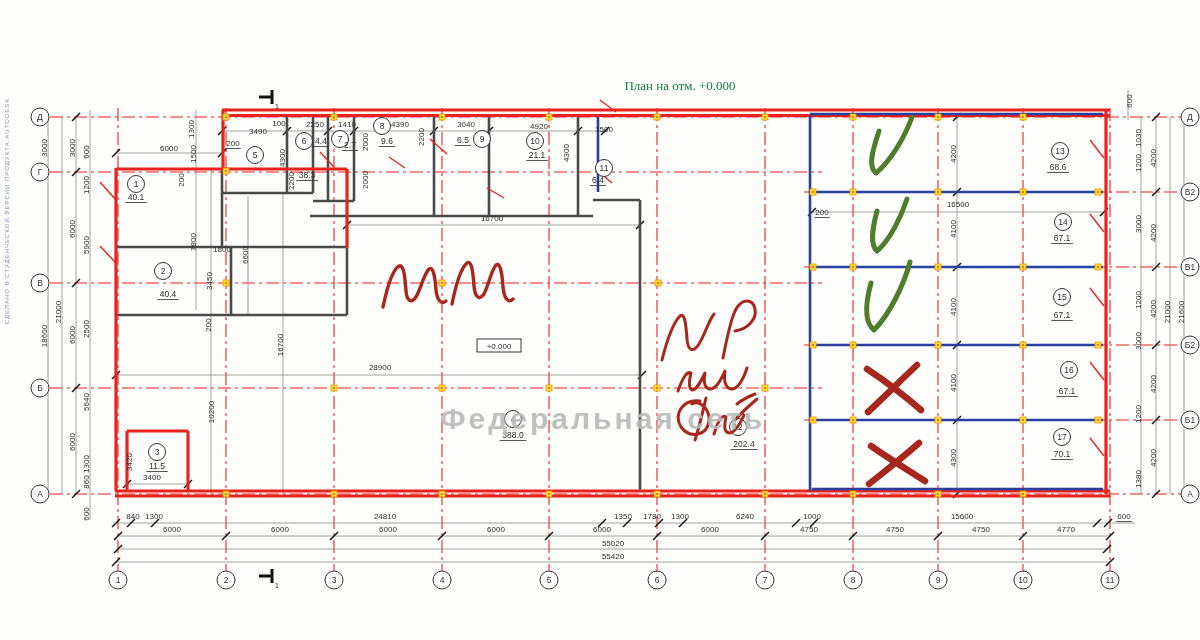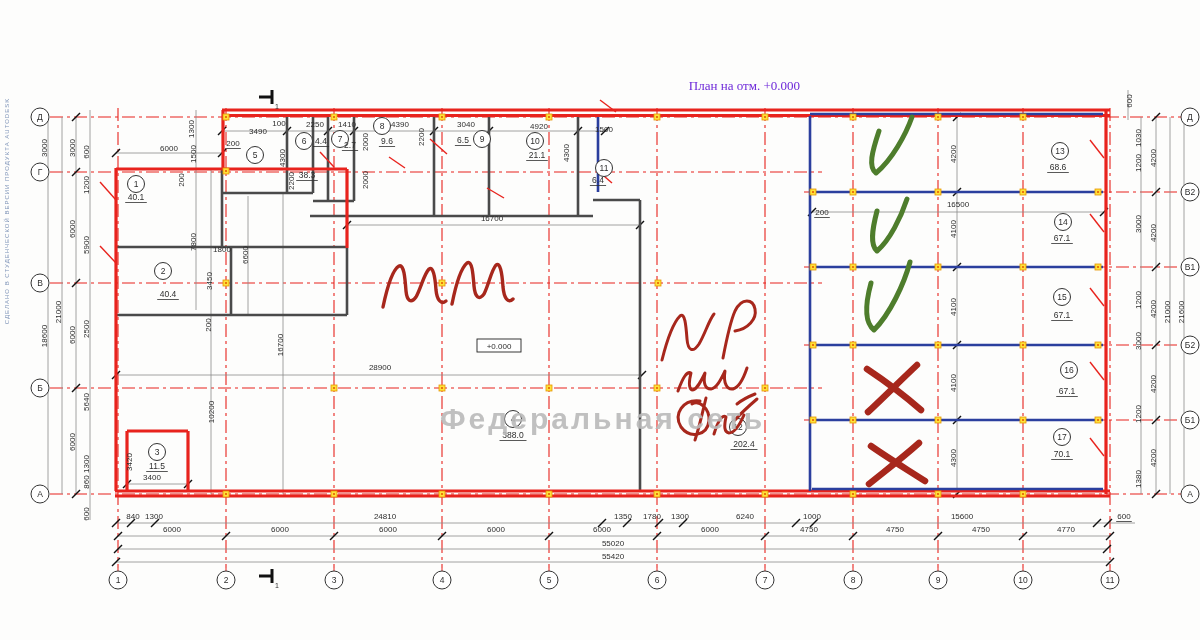--- a/index.html
+++ b/index.html
@@ -1,21 +1,21 @@
 <!DOCTYPE html>
 <html><head>
 <meta charset="utf-8">
 <style>
   html,body{margin:0;padding:0;background:#f7f7f5;}
   #stage{position:relative;width:1200px;height:640px;background:#fdfdfc;overflow:hidden;
          font-family:"Liberation Sans",sans-serif;}
   #plan{position:absolute;left:0;top:0;}
   svg text{font-family:"Liberation Sans",sans-serif;fill:#2e2e2e;}
-  #title{position:absolute;left:560px;top:78px;width:240px;text-align:right;
-         font-family:"Liberation Serif",serif;font-size:13px;color:#6d28d9;}
+  #title{position:absolute;left:560px;top:78px;width:240px;text-align:center;
+         font-family:"Liberation Serif",serif;font-size:13px;color:#15803d;}
   #wm-big{position:absolute;left:438px;top:195px;width:380px;
           font-family:"Liberation Sans",sans-serif;font-weight:bold;font-size:188px;
           line-height:188px;letter-spacing:8px;color:rgba(242,160,182,0.85);
           pointer-events:none;z-index:1;}
   #wm-sub{position:absolute;left:440px;top:402px;width:380px;
           font-family:"Liberation Sans",sans-serif;font-weight:bold;font-size:30px;
           letter-spacing:3px;color:rgba(185,185,185,0.9);pointer-events:none;z-index:4;}
   #side-wm{position:absolute;left:-128px;top:208px;width:270px;text-align:center;
            transform:rotate(-90deg);font-size:6px;letter-spacing:1px;
            color:#7f94b8;z-index:3;}

